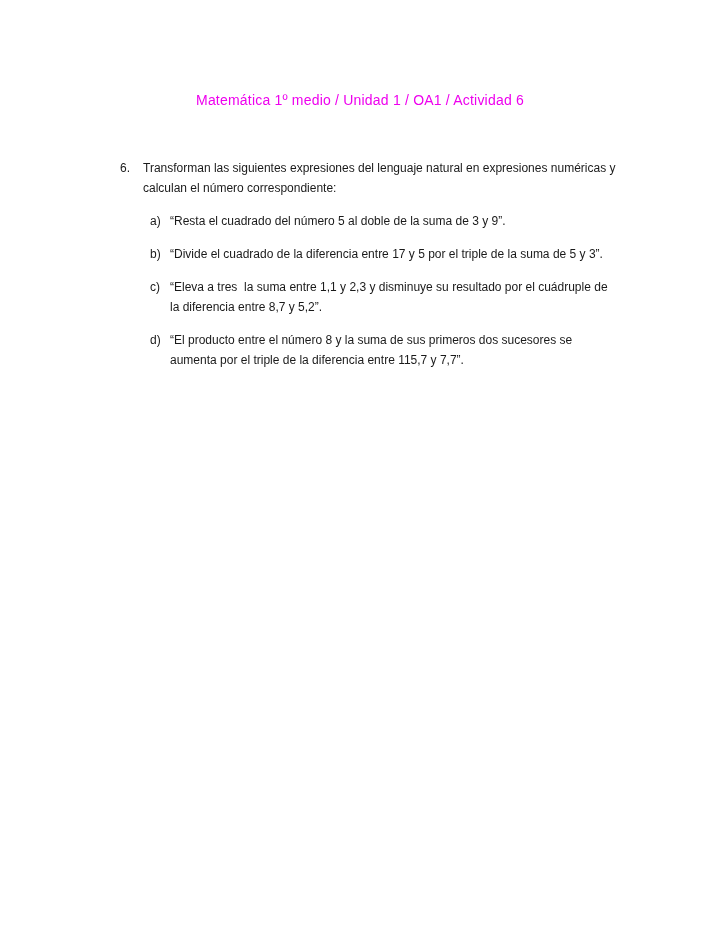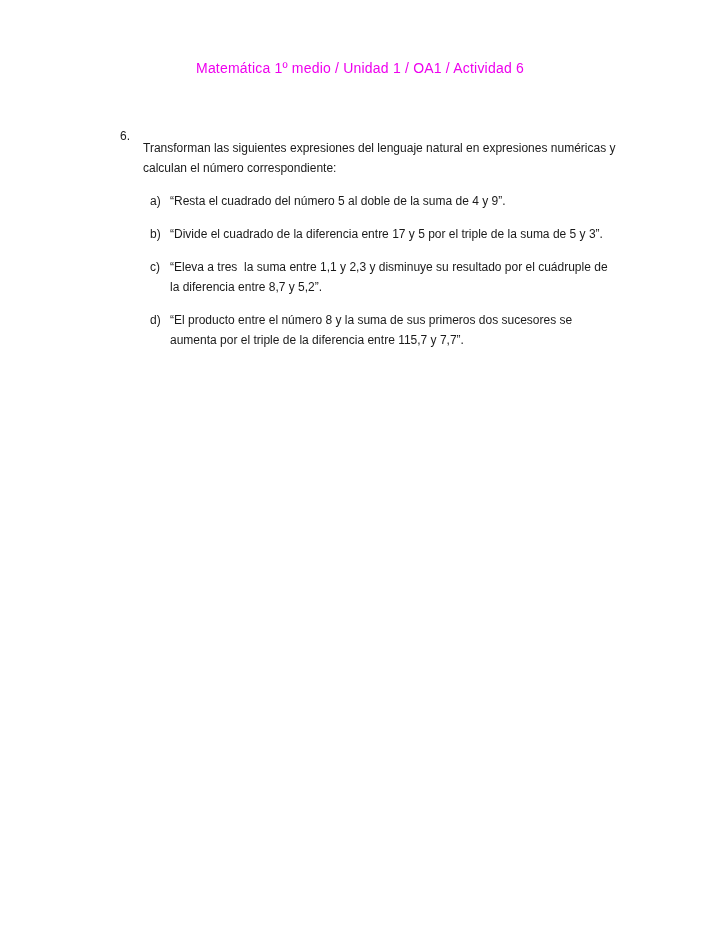--- a/index.html
+++ b/index.html
@@ -11,21 +11,21 @@
     width: 720px;
     height: 932px;
     font-family: "Liberation Sans", sans-serif;
     color: #1a1a1a;
     overflow: hidden;
   }
   .sheet {
     box-sizing: border-box;
     width: 679px;
     height: 932px;
-    padding-top: 60px;
+    padding-top: 92px;
     background: #ffffff;
   }
   .doc-title {
     width: 720px;
     text-align: center;
     font-size: 14px;
     line-height: 16px;
     color: #ee00ee;
     font-weight: 400;
     letter-spacing: 0.2px;
@@ -39,21 +39,20 @@
     display: grid;
     grid-template-columns: 23px 1fr;
     font-size: 12px;
     line-height: 20px;
   }
   .exercise-number {
     white-space: nowrap;
   }
   .exercise-prompt {
     white-space: pre-wrap;
-    margin-top: 12px;
   }
   .items {
     margin-left: 30px;
     width: 460px;
   }
   .item {
     display: grid;
     grid-template-columns: 20px 1fr;
     font-size: 12px;
     line-height: 20px;
@@ -77,21 +76,21 @@
 
     <div class="exercise-head">
       <span class="exercise-number">6.</span>
       <span class="exercise-prompt">Transforman las siguientes expresiones del lenguaje natural en expresiones numéricas y calculan el número correspondiente:</span>
     </div>
 
     <div class="items">
 
       <div class="item">
         <span class="item-label">a)</span>
-        <span class="item-text">“Resta el cuadrado del número 5 al doble de la suma de 4 y 9”.</span>
+        <span class="item-text">“Resta el cuadrado del número 5 al doble de la suma de 3 y 9”.</span>
       </div>
 
       <div class="item">
         <span class="item-label">b)</span>
         <span class="item-text">“Divide el cuadrado de la diferencia entre 17 y 5 por el triple de la suma de 5 y 3”.</span>
       </div>
 
       <div class="item">
         <span class="item-label">c)</span>
         <span class="item-text">“Eleva a tres  la suma entre 1,1 y 2,3 y disminuye su resultado por el cuádruple de la diferencia entre 8,7 y 5,2”.</span>

